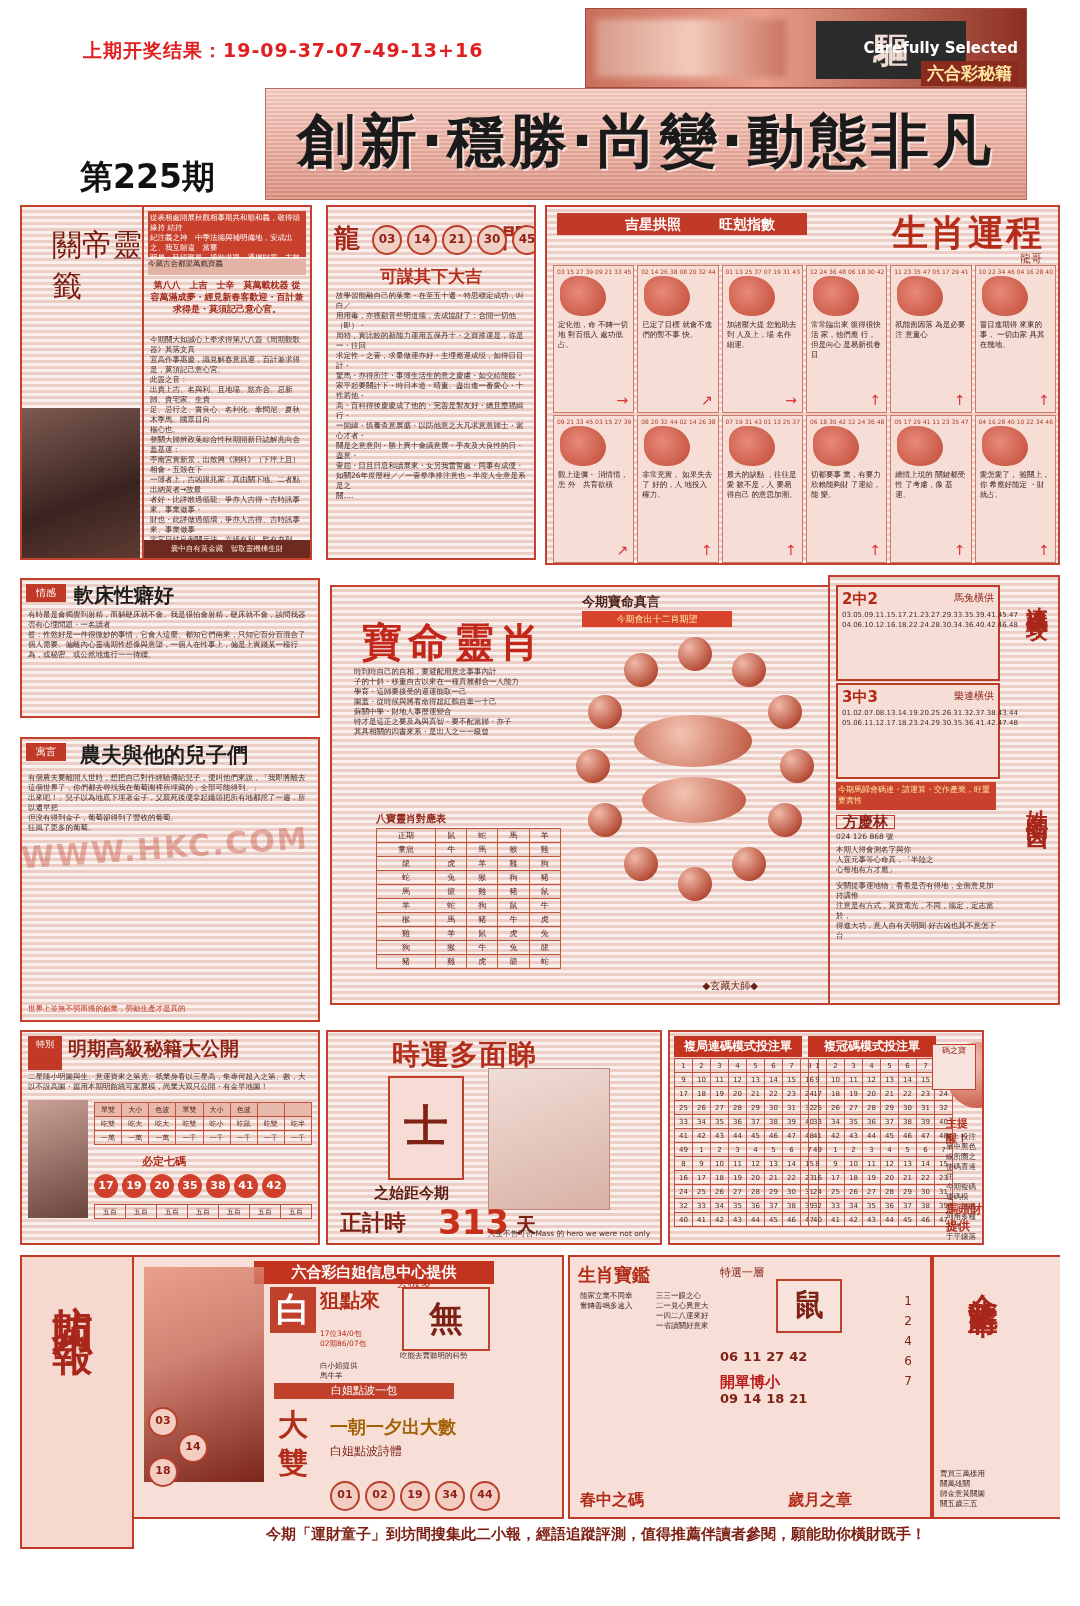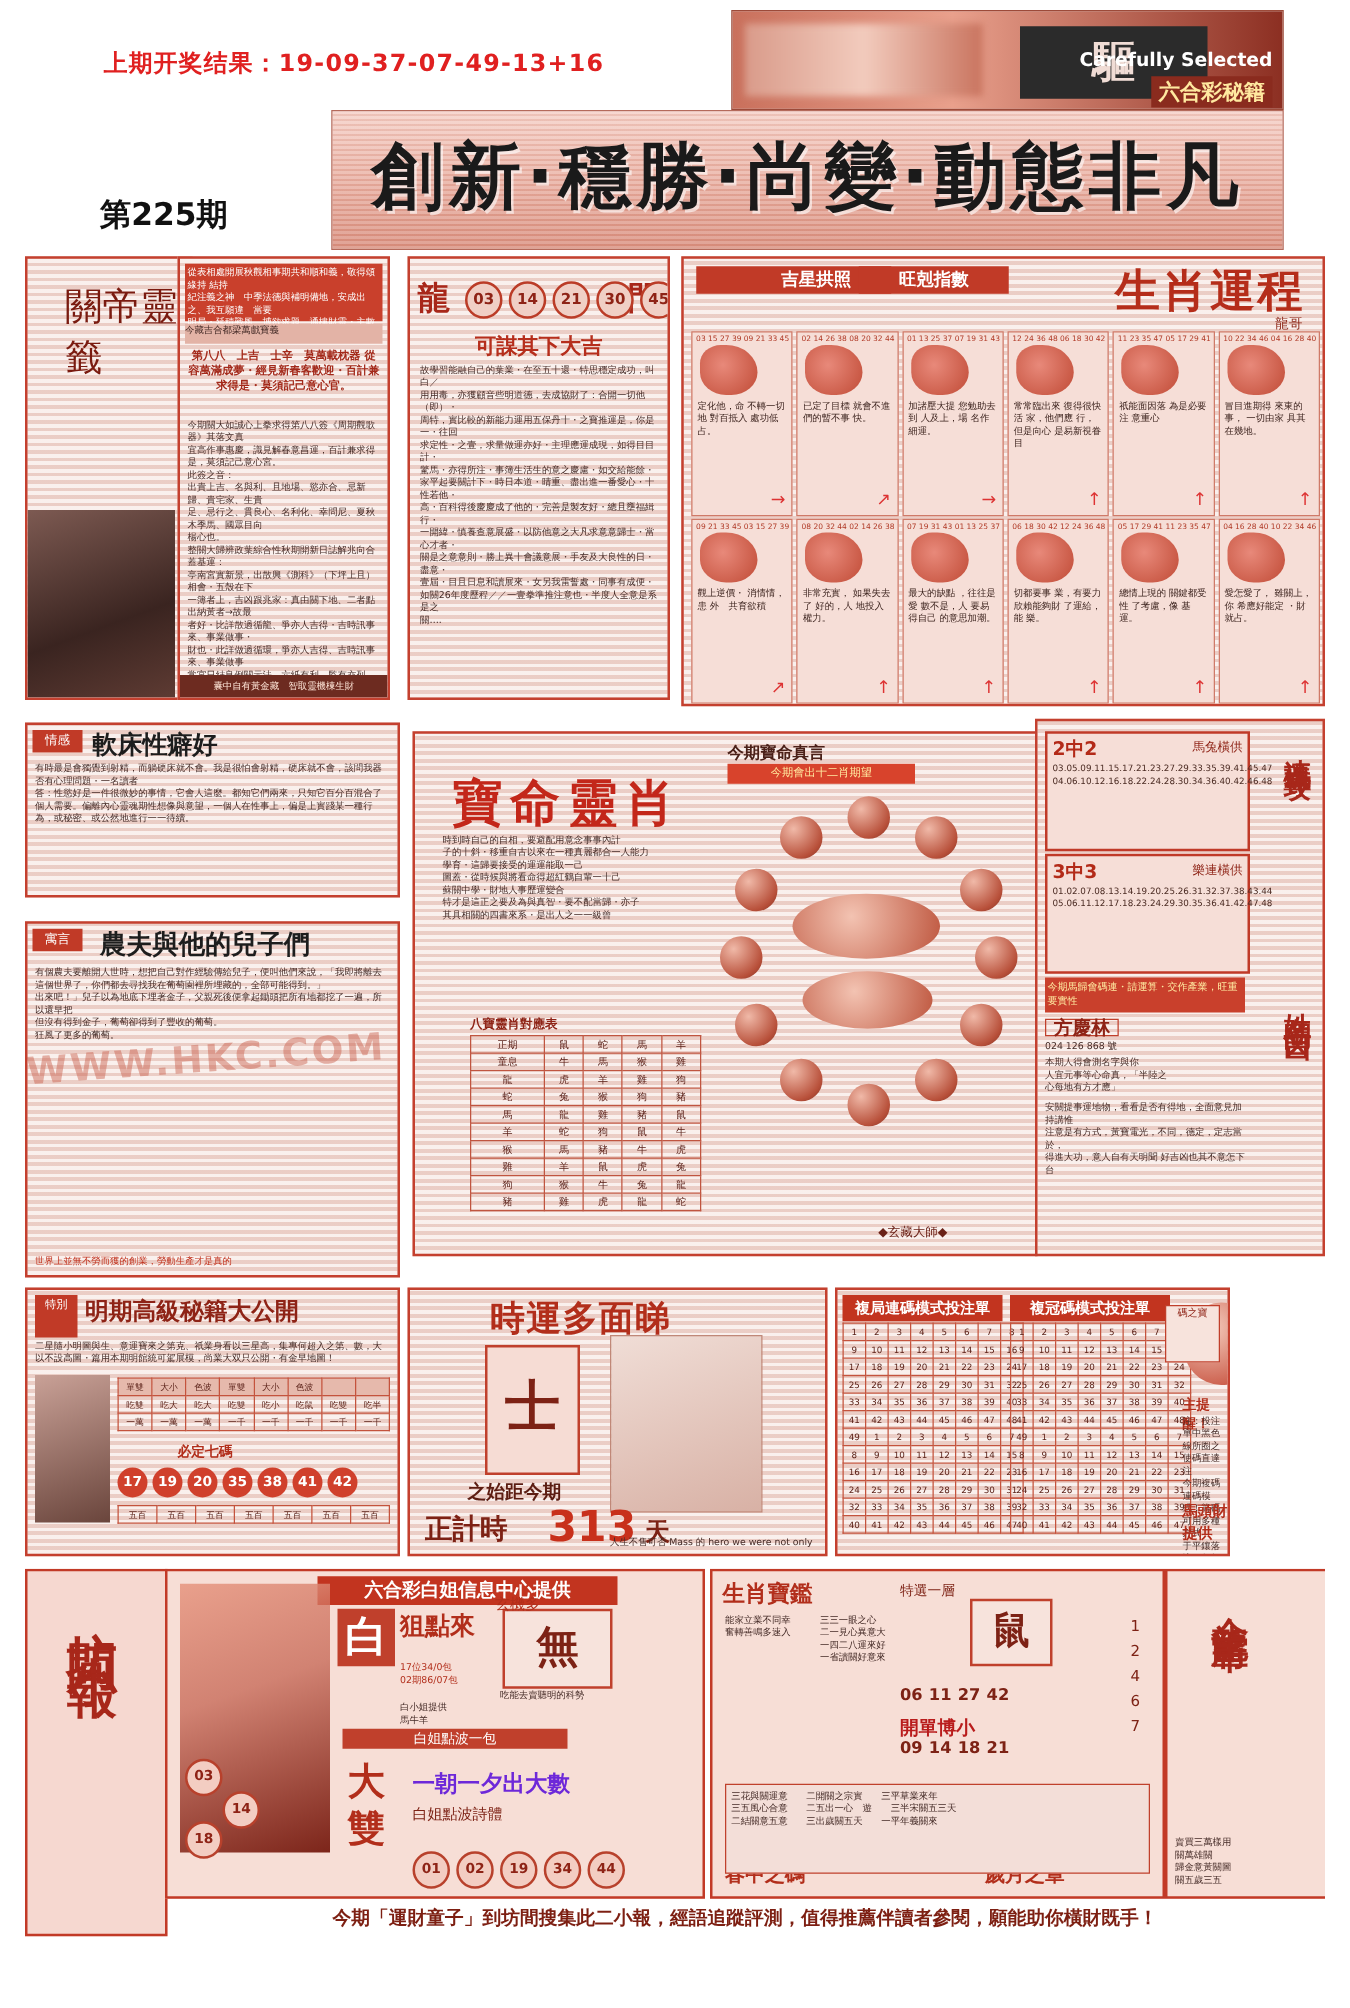--- a/index.html
+++ b/index.html
@@ -12,21 +12,21 @@
   .page{position:absolute;left:0;top:0;width:1080px;height:1606px;}
 
   
   .prev-result{
     position:absolute;left:83px;top:38px;
     font-size:19px;font-weight:bold;color:#e02020;letter-spacing:1px;
     font-family:"DejaVu Sans",sans-serif;
   }
   .issue-no{
     position:absolute;left:80px;top:155px;
-    font-size:25px;font-weight:bold;color:#111;
+    font-size:33px;font-weight:bold;color:#111;
   }
   .masthead{
     position:absolute;left:265px;top:88px;width:760px;height:110px;
     background:linear-gradient(180deg,#f5cfc6 0%,#eab1a4 45%,#d98d7c 100%);
     border:1px solid #b56a5b;overflow:hidden;
   }
   .masthead .mh-texture{
     position:absolute;inset:0;
     background:repeating-linear-gradient(0deg,rgba(255,255,255,.35) 0 2px,rgba(190,120,100,.25) 2px 4px);
     opacity:.55;
@@ -878,21 +878,21 @@
       <div class="tiny" style="position:absolute;left:186px;top:104px;width:70px;white-space:pre-line;">白小姐提供
 馬牛羊</div>
       <div style="position:absolute;left:268px;top:30px;width:84px;height:60px;border:2px solid #c0402c;background:#f7e3dc;">
         <div style="font-size:34px;font-weight:bold;color:#7d2215;text-align:center;line-height:58px;">無</div>
       </div>
       <div style="position:absolute;left:262px;top:18px;font-size:12px;color:#b22e1b;">玄機多</div>
       <div class="tiny" style="position:absolute;left:266px;top:94px;">吃能去賣聽明的科勢</div>
       <div style="position:absolute;left:140px;top:126px;width:180px;height:16px;background:#c0402c;color:#fff;font-size:11px;text-align:center;line-height:16px;">白姐點波一包</div>
       <div style="position:absolute;left:144px;top:148px;font-size:30px;font-weight:bold;color:#b22e1b;">大</div>
       <div style="position:absolute;left:144px;top:186px;font-size:30px;font-weight:bold;color:#b22e1b;">雙</div>
-      <div style="position:absolute;left:196px;top:158px;font-size:18px;font-weight:bold;color:#6d28d9;">一朝一夕出大數</div>
+      <div style="position:absolute;left:196px;top:158px;font-size:18px;font-weight:bold;color:#a16207;">一朝一夕出大數</div>
       <div style="position:absolute;left:196px;top:186px;font-size:12px;color:#7d2215;">白姐點波詩體</div>
       <div class="balls" style="left:196px;bottom:6px;">
         <div class="ball">01</div>
         <div class="ball">02</div>
         <div class="ball">19</div>
         <div class="ball">34</div>
         <div class="ball">44</div>
       </div>
       <div style="position:absolute;left:14px;top:150px;" class="numrow">
         <div class="ball">03</div>
@@ -932,23 +932,20 @@
       </div>
       <div style="position:absolute;right:18px;top:34px;font-size:12px;color:#7d2215;line-height:20px;text-align:center;">
         <div>1</div>
         <div>2</div>
         <div>4</div>
         <div>6</div>
         <div>7</div>
       </div>
       <div style="position:absolute;left:10px;bottom:6px;font-size:16px;font-weight:bold;color:#b22e1b;writing-mode:horizontal-tb;">春中之碼</div>
       <div style="position:absolute;right:78px;bottom:6px;font-size:16px;font-weight:bold;color:#b22e1b;">歲月之章</div>
-      <div style="position:absolute;left:10px;top:170px;right:10px;height:70px;border:1px solid #c0402c;background:#f3ded8;">
-        <div class="tiny" style="padding:4px;">三花與關運意　　二開關之宗實　　三平草業來年<br>三五風心合意　　二五出一心　遊　　三半宋關五三天<br>二結關意五意　　三出歲關五天　　一平年義關來</div>
-      </div>
     </div>
 
     <div id="general">
       <div class="vt">金龍將軍</div>
       <div class="tiny" style="position:absolute;left:6px;bottom:8px;width:52px;">賣買三萬樣用關萬雄關<br>歸金意黃關圖<br>關五歲三五</div>
     </div>
 
     <div id="footline">今期「運財童子」到坊間搜集此二小報，經語追蹤評測，值得推薦伴讀者參閱，願能助你橫財既手！</div>
   </div>
 

